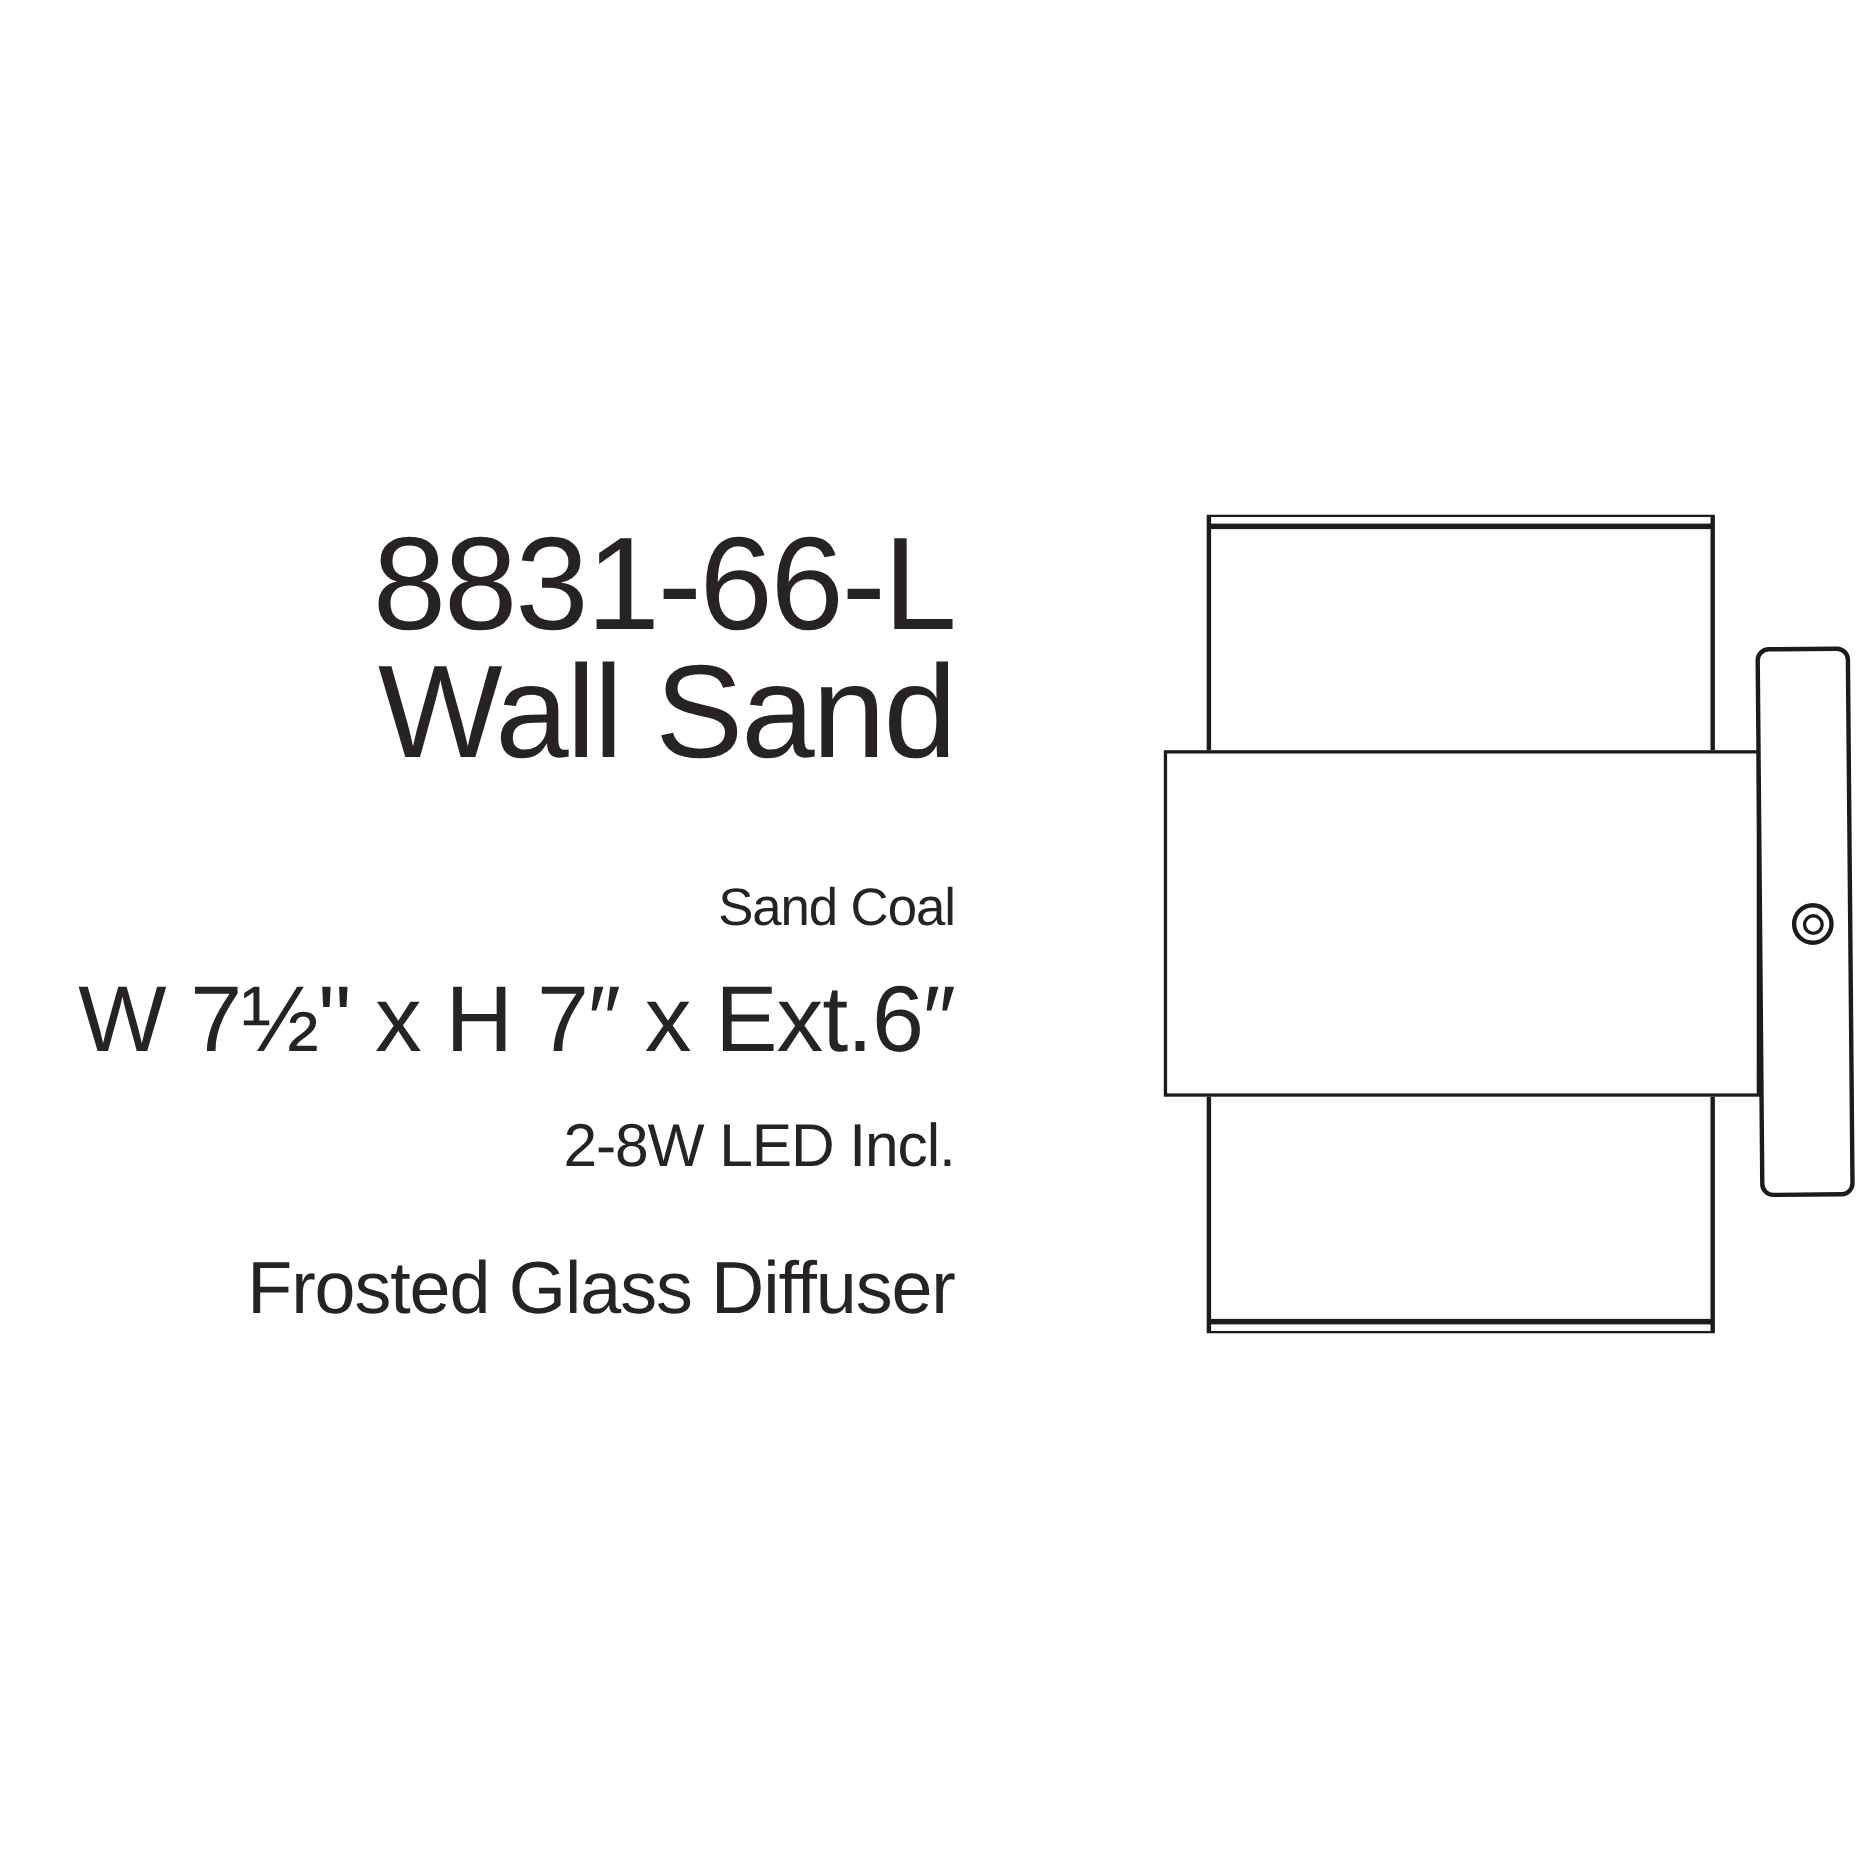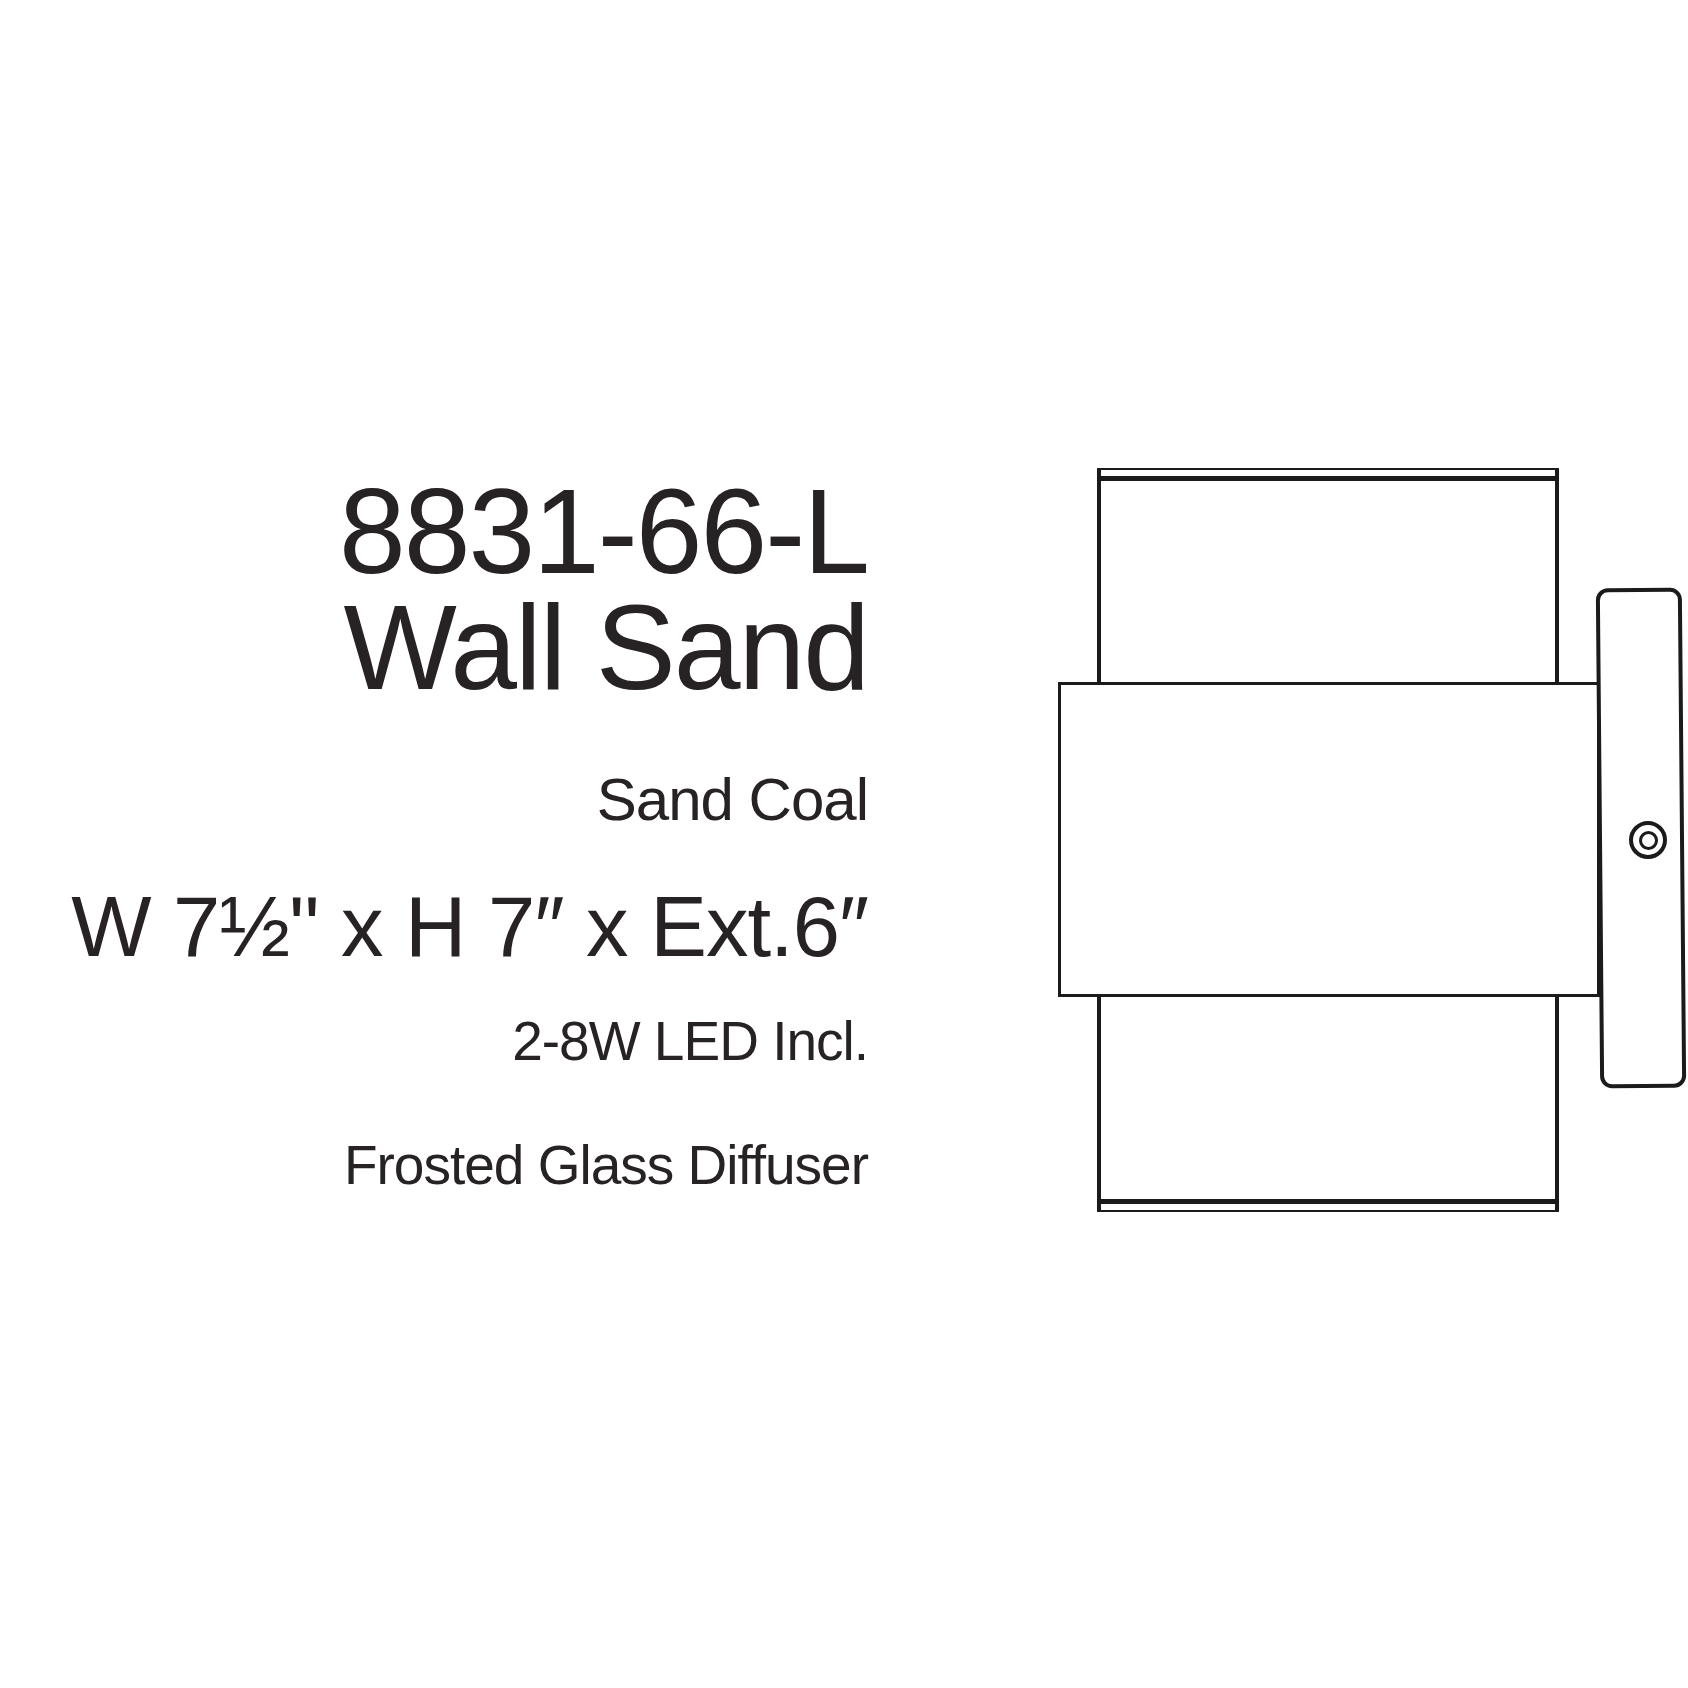--- a/index.html
+++ b/index.html
@@ -19,24 +19,24 @@
   
   .txt{
     position:absolute;
     right:820px;
     white-space:nowrap;
     line-height:1;
     color:var(--ink);
   }
   .l-model   {top:471px;  font-size:120px; letter-spacing:-2px;}
   .l-name    {top:587px;  font-size:120px; letter-spacing:-2px;}
-  .l-finish  {top:770px;  font-size:60px;  letter-spacing:-1px;}
+  .l-finish  {top:802px;  font-size:48px;  letter-spacing:-1px;}
   .l-dims    {top:884px;  font-size:85px;  letter-spacing:-1px;}
   .l-lamp    {top:1014px; font-size:55px;  letter-spacing:-1px;}
-  .l-diff    {top:1138px; font-size:55px;  letter-spacing:-1px;}
+  .l-diff    {top:1138px; font-size:67px;  letter-spacing:-1px;}
 
   
   .draw *{box-sizing:border-box;}
   .fixture-body{
     position:absolute;
     left:1097px; top:468px;
     width:462px; height:744px;
     border-style:solid;
     border-color:var(--line);
     border-width:2px 4px 2px 4px;

